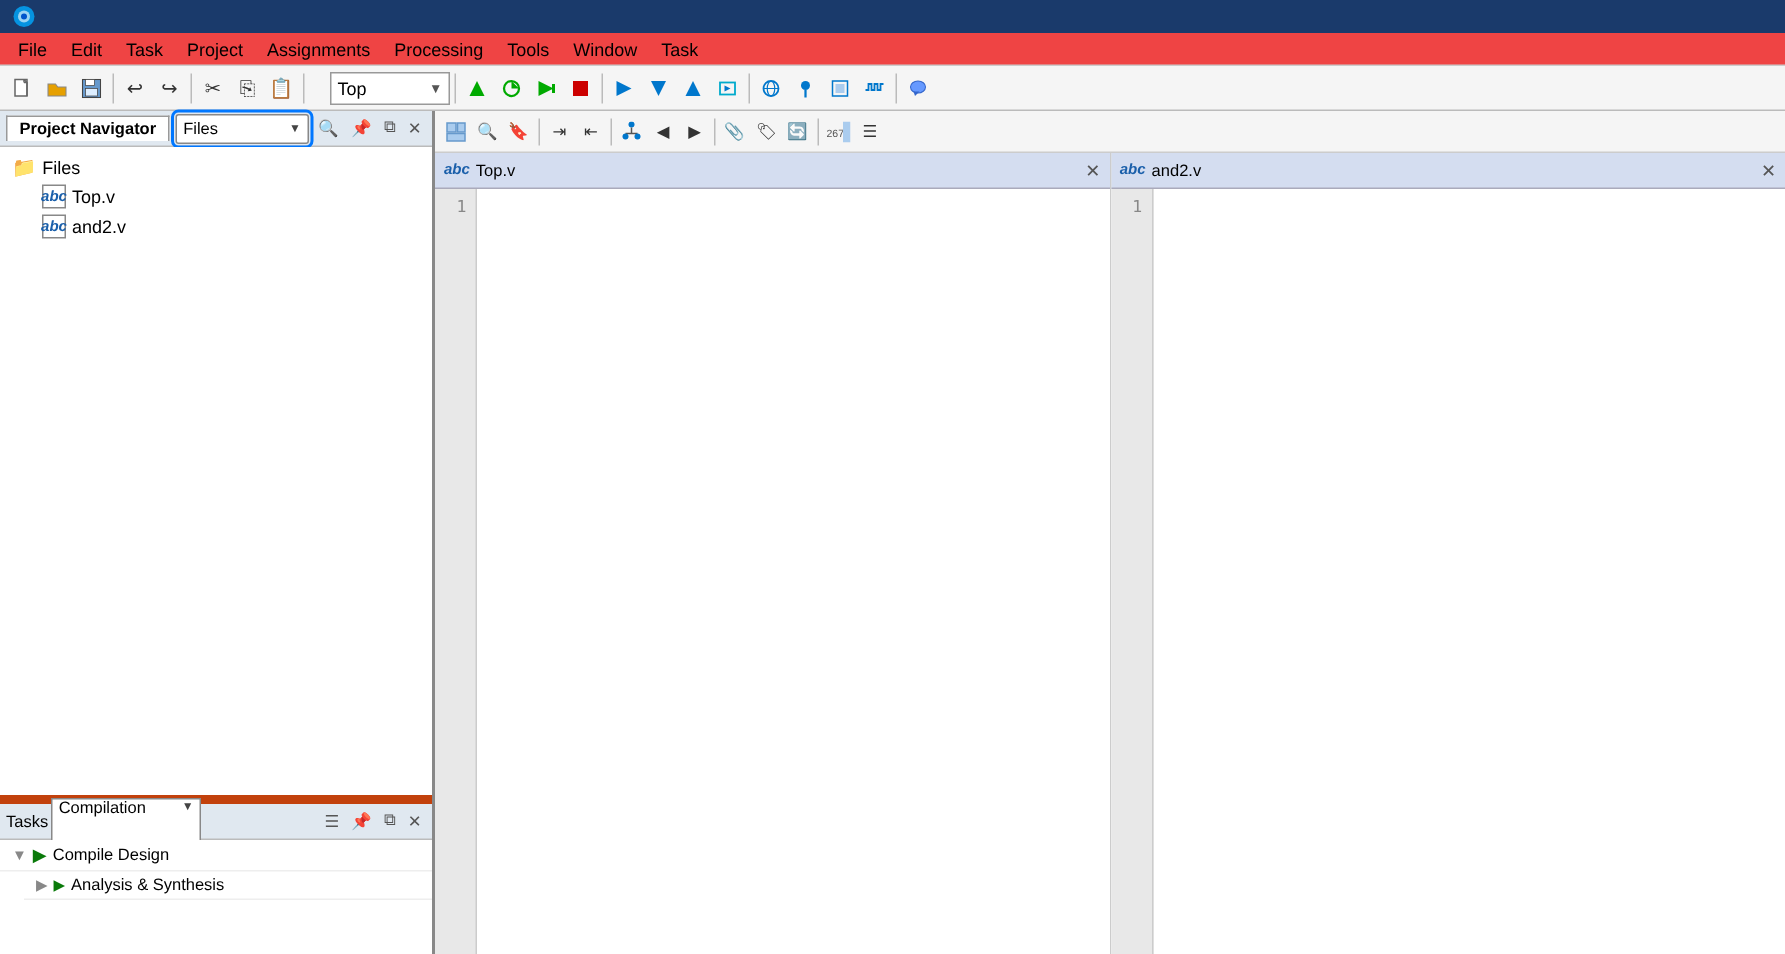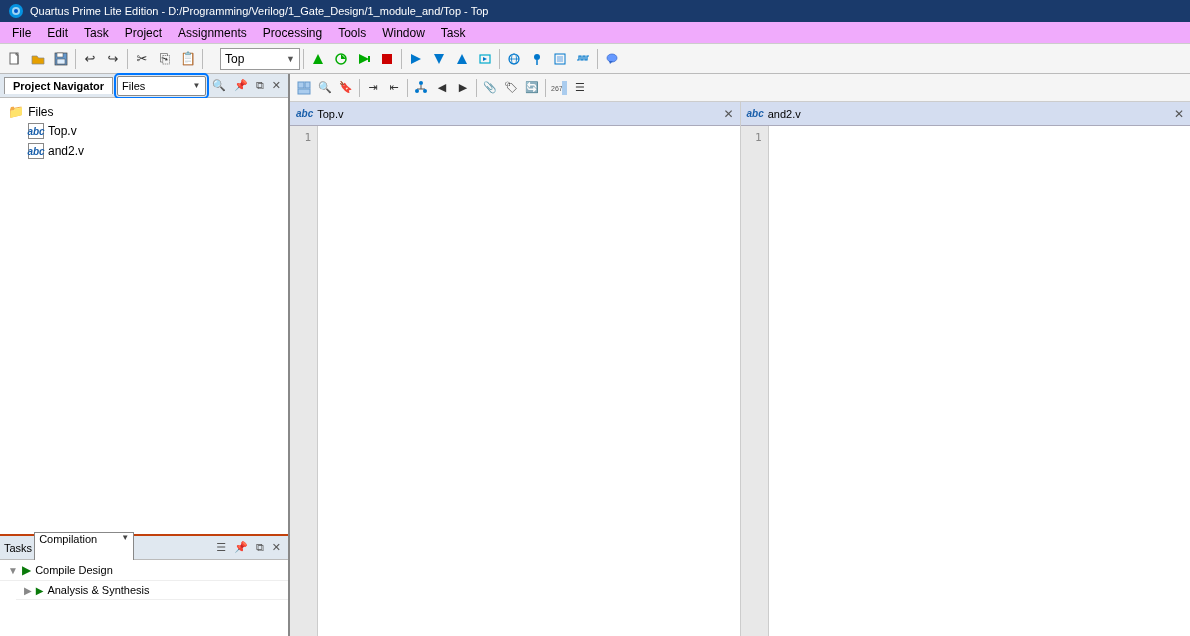--- a/index.html
+++ b/index.html
@@ -12,21 +12,21 @@
       height: 22px;
       display: flex;
       align-items: center;
       padding: 0 8px;
       font-size: 11px;
     }
     #title-bar .logo { width: 16px; height: 16px; margin-right: 6px; }
 
     
     #menu-bar {
-      background: #f0abfc;
+      background: #ef4444;
       height: 22px;
       display: flex;
       align-items: center;
       padding: 0 4px;
       border-bottom: 1px solid #ccc;
     }
     .menu-item {
       padding: 2px 8px;
       cursor: pointer;
       font-size: 12px;
@@ -80,21 +80,21 @@
       display: flex;
       flex-direction: column;
       border-right: 2px solid #888;
     }
 
     
     #navigator-panel {
       flex: 1;
       display: flex;
       flex-direction: column;
-      border-bottom: 2px solid #c2410c;
+      border-bottom: 6px solid #c2410c;
     }
     .panel-header {
       background: #e0e8f0;
       border-bottom: 1px solid #bbb;
       height: 24px;
       display: flex;
       align-items: center;
       padding: 0 4px;
       font-size: 11px;
       gap: 4px;
@@ -297,21 +297,20 @@
   </style>
 </head>
 <body>
 
 <div id="title-bar">
   <svg class="logo" viewBox="0 0 16 16" fill="none">
     <circle cx="8" cy="8" r="7" fill="#00aaff" opacity="0.8"></circle>
     <circle cx="8" cy="8" r="4" fill="white" opacity="0.6"></circle>
     <circle cx="8" cy="8" r="2" fill="#0055cc"></circle>
   </svg>
-  <span>Quartus Prime Lite Edition - D:/Programming/Verilog/1_Gate_Design/1_module_and/Top - Top</span>
 </div>
 
 <div id="menu-bar">
   <span class="menu-item">File</span>
   <span class="menu-item">Edit</span>
   <span class="menu-item">Task</span>
   <span class="menu-item">Project</span>
   <span class="menu-item">Assignments</span>
   <span class="menu-item">Processing</span>
   <span class="menu-item">Tools</span>

